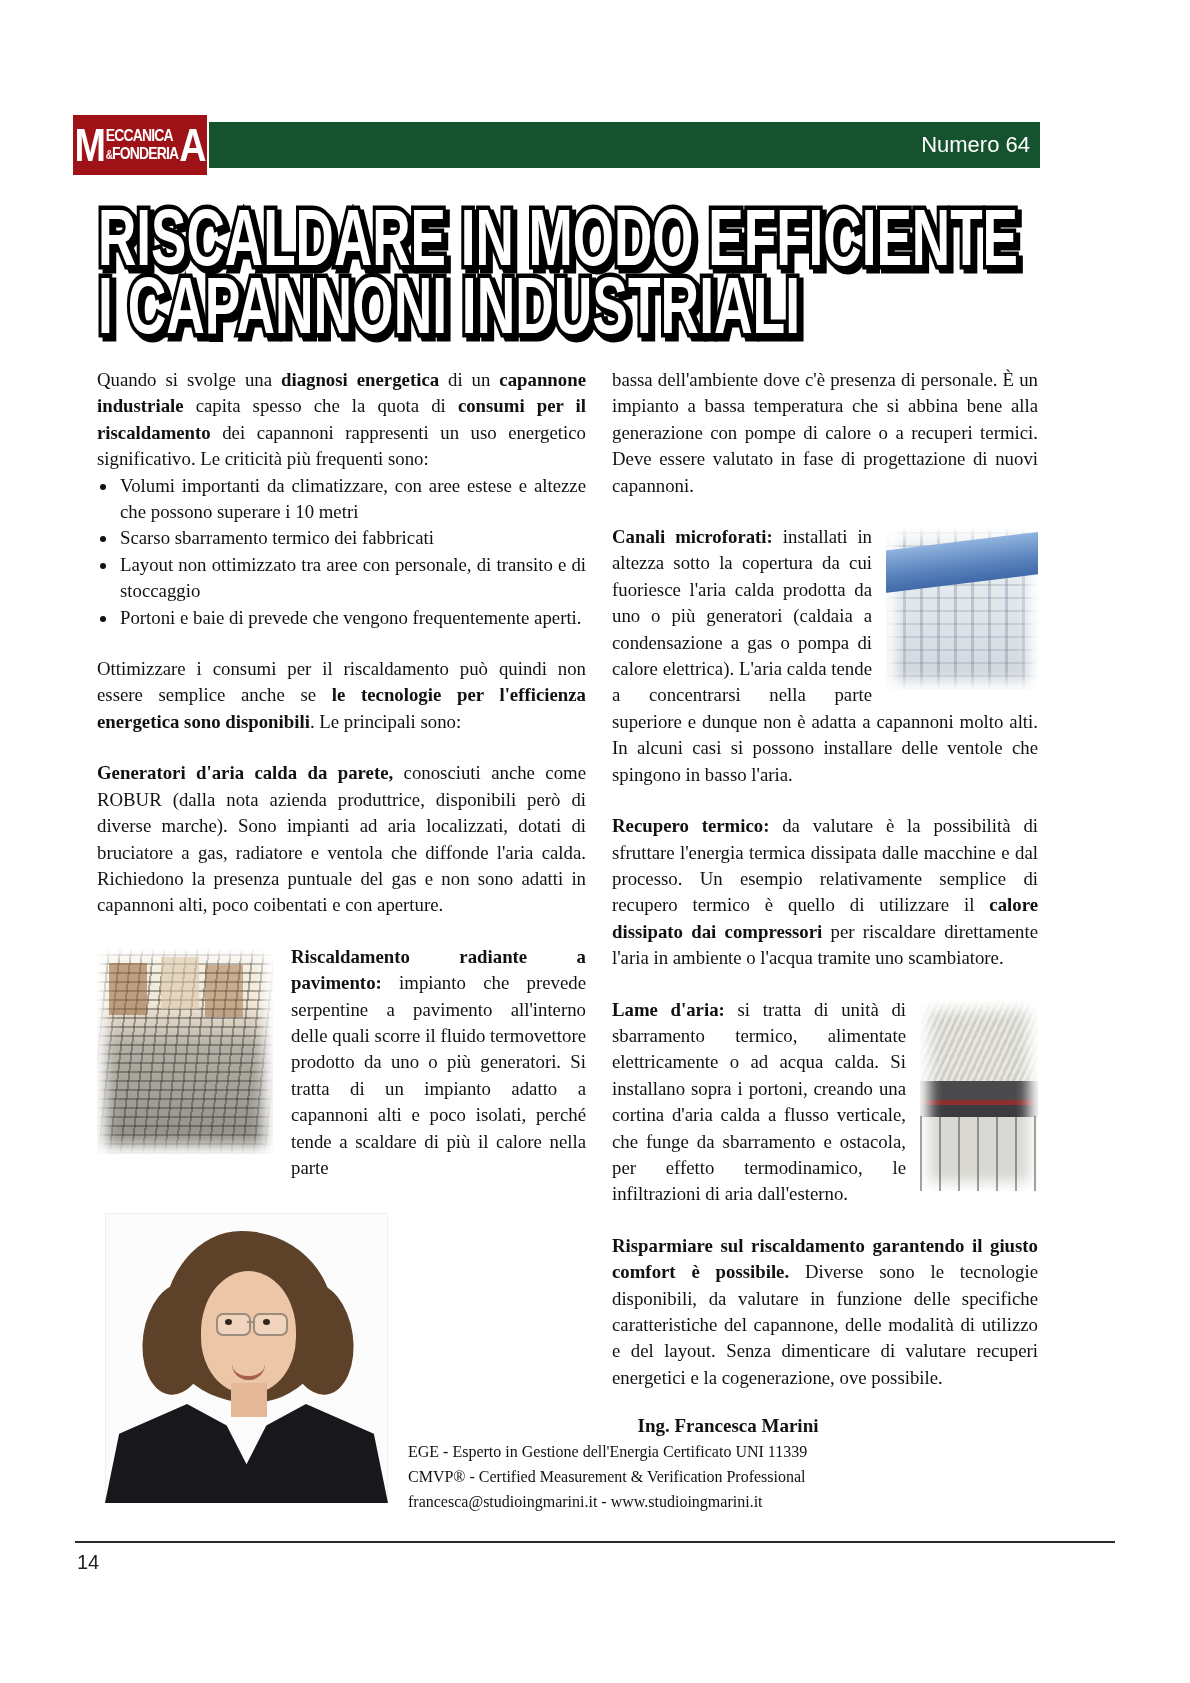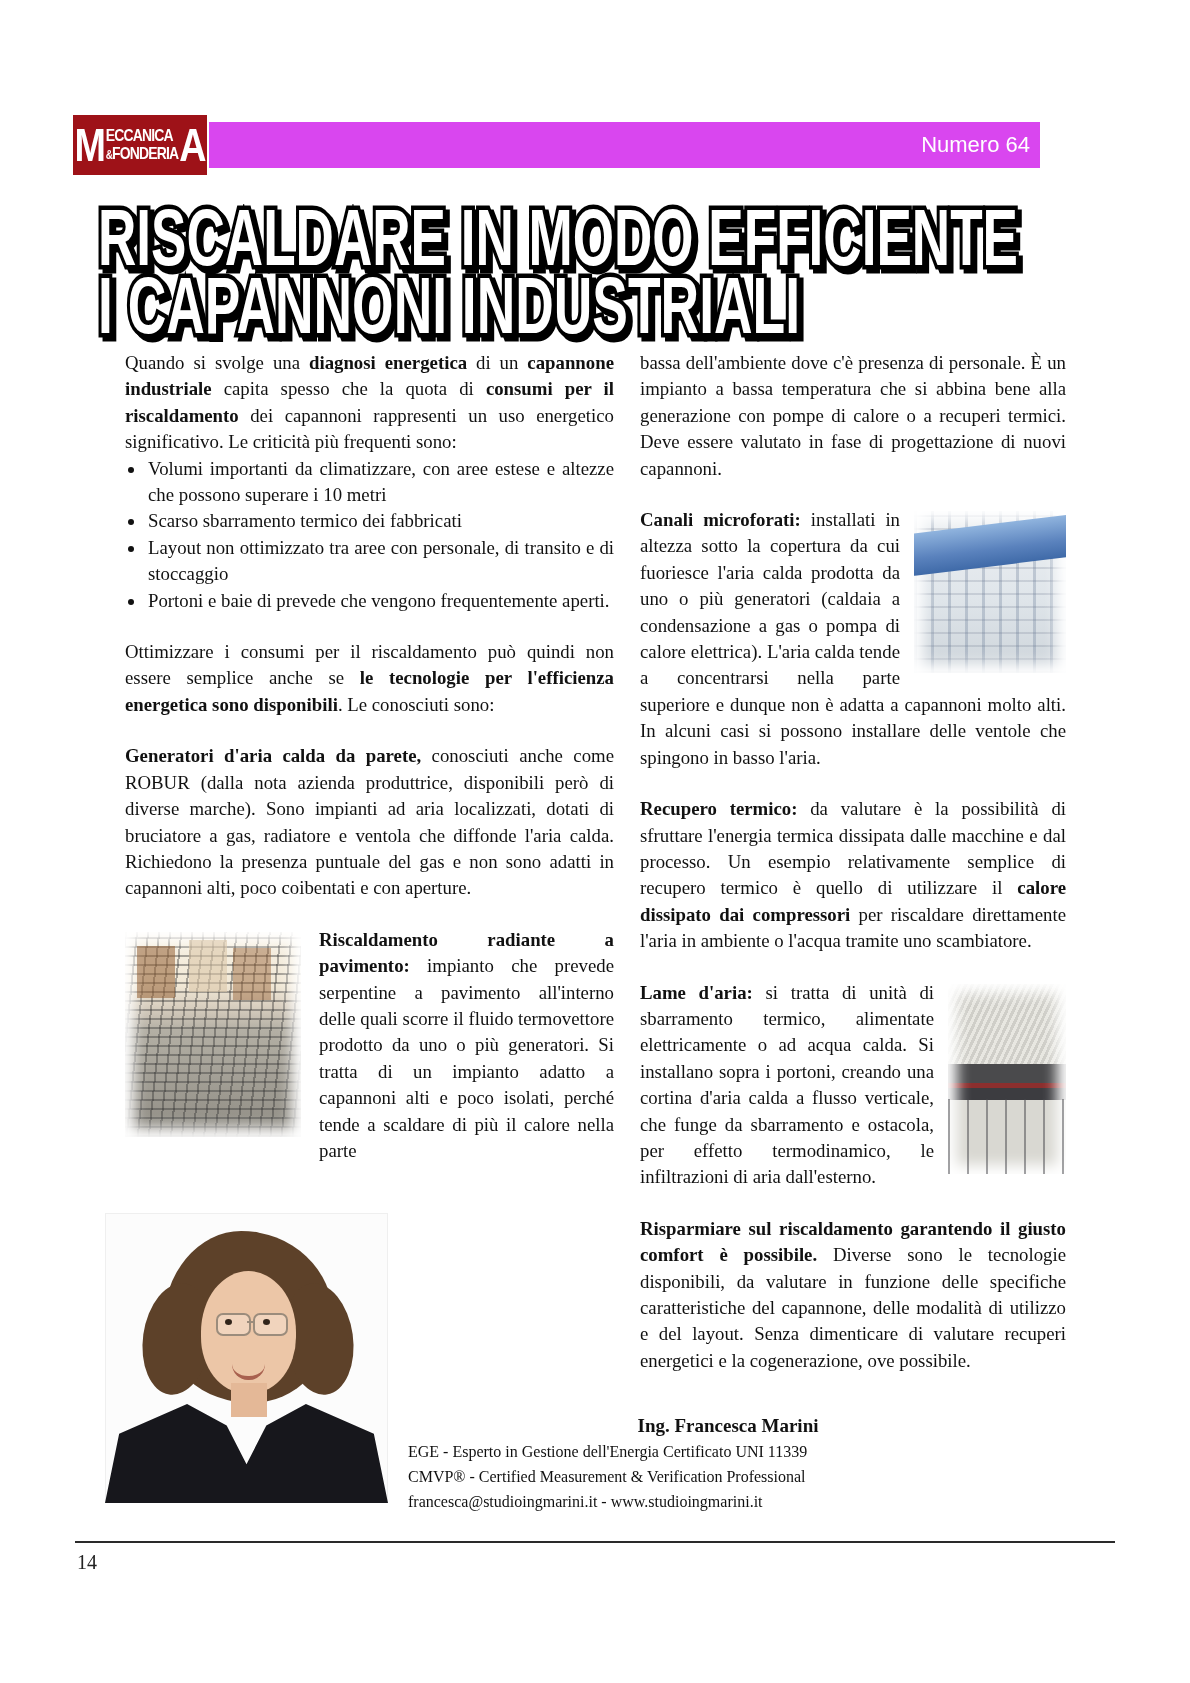--- a/index.html
+++ b/index.html
@@ -5,21 +5,21 @@
   html,body { margin:0; padding:0; background:#ffffff; }
   .page {
     position:relative; width:1190px; height:1683px; margin:0 auto;
     background:#ffffff; overflow:hidden;
     font-family:"Liberation Serif", serif; color:#111;
   }
 
   
   .red-bar {
     position:absolute; left:73px; top:122px; width:967px; height:46px;
-    background:#d946ef;
+    background:#14532d;
   }
   .issue-label {
     position:absolute; right:10px; top:50%; transform:translateY(-50%);
     color:#fff; font-family:"Liberation Sans", sans-serif; font-size:22px;
   }
   .logo-box {
     position:absolute; left:73px; top:115px; width:134px; height:60px;
     background:#9e1218; box-shadow:0 0 0 2px #fff;
     display:flex; align-items:center; justify-content:center;
     color:#fff; font-family:"Liberation Sans", sans-serif; font-weight:bold;
@@ -32,21 +32,21 @@
 
   
   .headline-wrap { position:absolute; left:94px; top:204px; width:960px; height:150px; }
   .headline-wrap text {
     font-family:"Liberation Sans", sans-serif; font-weight:bold; font-size:79px;
   }
   .hl-shadow { fill:#000; stroke:#000; stroke-width:9px; }
   .hl-main   { fill:#fff; stroke:#000; stroke-width:9px; paint-order:stroke fill; stroke-linejoin:miter; }
 
   
-  .col { position:absolute; top:350px; font-size:18.8px; line-height:26.4px; text-align:justify;margin-left:28px; }
+  .col { position:absolute; top:367px; font-size:18.8px; line-height:26.4px; text-align:justify; }
   .col-left  { left:97px;  width:489px; }
   .col-right { left:612px; width:426px; }
   .col p { margin:0; }
   .col p + p, .col ul + p { margin-top:25px; }
   .col b { font-weight:700; }
   .col ul { margin:0; padding-left:21px; list-style:disc outside; }
   .col li { padding-left:2px; }
 
   
   .photo { box-shadow:inset 0 0 14px 9px #fff; }
@@ -127,21 +127,21 @@
 
   
   .author { position:absolute; left:408px; top:1413px; width:640px; }
   .author .name { font-weight:700; font-size:19px; line-height:26px;text-align:center; }
   .author .line { font-size:16px; line-height:25px; }
 
   
   .footer-rule { position:absolute; left:75px; top:1541px; width:1040px; height:2px; background:#2a2a2a; }
   .page-number {
     position:absolute; left:77px; top:1551px;
-    font-family:Liberation Serif, serif; font-size:20px; color:#222;
+    font-family:Liberation Sans, sans-serif; font-size:20px; color:#222;
   }
 </style>
 </head>
 <body>
 
 <div class="page">
 
   <div class="red-bar">
     <span class="issue-label">Numero 64</span>
   </div>
@@ -164,21 +164,21 @@
   </svg>
 
   <div class="col col-left">
     <p><span>Quando si svolge una </span><b>diagnosi energetica</b><span> di un </span><b>capannone industriale</b><span> capita spesso che la quota di </span><b>consumi per il riscaldamento</b><span> dei capannoni rappresenti un uso energetico significativo. Le criticità più frequenti sono:</span></p>
     <ul>
       <li>Volumi importanti da climatizzare, con aree estese e altezze che possono superare i 10 metri</li>
       <li>Scarso sbarramento termico dei fabbricati</li>
       <li>Layout non ottimizzato tra aree con personale, di transito e di stoccaggio</li>
       <li>Portoni e baie di prevede che vengono frequentemente aperti.</li>
     </ul>
-    <p><span>Ottimizzare i consumi per il riscaldamento può quindi non essere semplice anche se </span><b>le tecnologie per l'efficienza energetica sono disponibili</b><span>. Le conosciuti sono:</span></p>
+    <p><span>Ottimizzare i consumi per il riscaldamento può quindi non essere semplice anche se </span><b>le tecnologie per l'efficienza energetica sono disponibili</b><span>. Le principali sono:</span></p>
     <p><b>Generatori d'aria calda da parete,</b><span> conosciuti anche come ROBUR (dalla nota azienda produttrice, disponibili però di diverse marche). Sono impianti ad aria localizzati, dotati di bruciatore a gas, radiatore e ventola che diffonde l'aria calda. Richiedono la presenza puntuale del gas e non sono adatti in capannoni alti, poco coibentati e con aperture.</span></p>
     <p><span class="photo photo-floor" style="display:block" title="pavimento radiante in cantiere"></span><span><b>Riscaldamento radiante a pavimento:</b><span> impianto che prevede serpentine a pavimento all'interno delle quali scorre il fluido termovettore prodotto da uno o più generatori. Si tratta di un impianto adatto a capannoni alti e poco isolati, perché tende a scaldare di più il calore nella parte</span></span></p>
   </div>
 
   <div class="col col-right">
     <p><span>bassa dell'ambiente dove c'è presenza di personale. È un impianto a bassa temperatura che si abbina bene alla generazione con pompe di calore o a recuperi termici. Deve essere valutato in fase di progettazione di nuovi capannoni.</span></p>
     <p><span class="photo photo-duct" style="display:block" title="canale microforato blu in capannone"></span><span><b>Canali microforati:</b><span> installati in altezza sotto la copertura da cui fuoriesce l'aria calda prodotta da uno o più generatori (caldaia a condensazione a gas o pompa di calore elettrica). L'aria calda tende a concentrarsi nella parte superiore e dunque non è adatta a capannoni molto alti. In alcuni casi si possono installare delle ventole che spingono in basso l'aria.</span></span></p>
     <p><b>Recupero termico:</b><span> da valutare è la possibilità di sfruttare l'energia termica dissipata dalle macchine e dal processo. Un esempio relativamente semplice di recupero termico è quello di utilizzare il </span><b>calore dissipato dai compressori</b><span> per riscaldare direttamente l'aria in ambiente o l'acqua tramite uno scambiatore.</span></p>
     <p><span class="photo photo-doors" style="display:block" title="lame d'aria sopra portoni industriali"></span><span><b>Lame d'aria:</b><span> si tratta di unità di sbarramento termico, alimentate elettricamente o ad acqua calda. Si installano sopra i portoni, creando una cortina d'aria calda a flusso verticale, che funge da sbarramento e ostacola, per effetto termodinamico, le infiltrazioni di aria dall'esterno.</span></span></p>
     <p><b>Risparmiare sul riscaldamento garantendo il giusto comfort è possibile.</b><span> Diverse sono le tecnologie disponibili, da valutare in funzione delle specifiche caratteristiche del capannone, delle modalità di utilizzo e del layout. Senza dimenticare di valutare recuperi energetici e la cogenerazione, ove possibile.</span></p>

